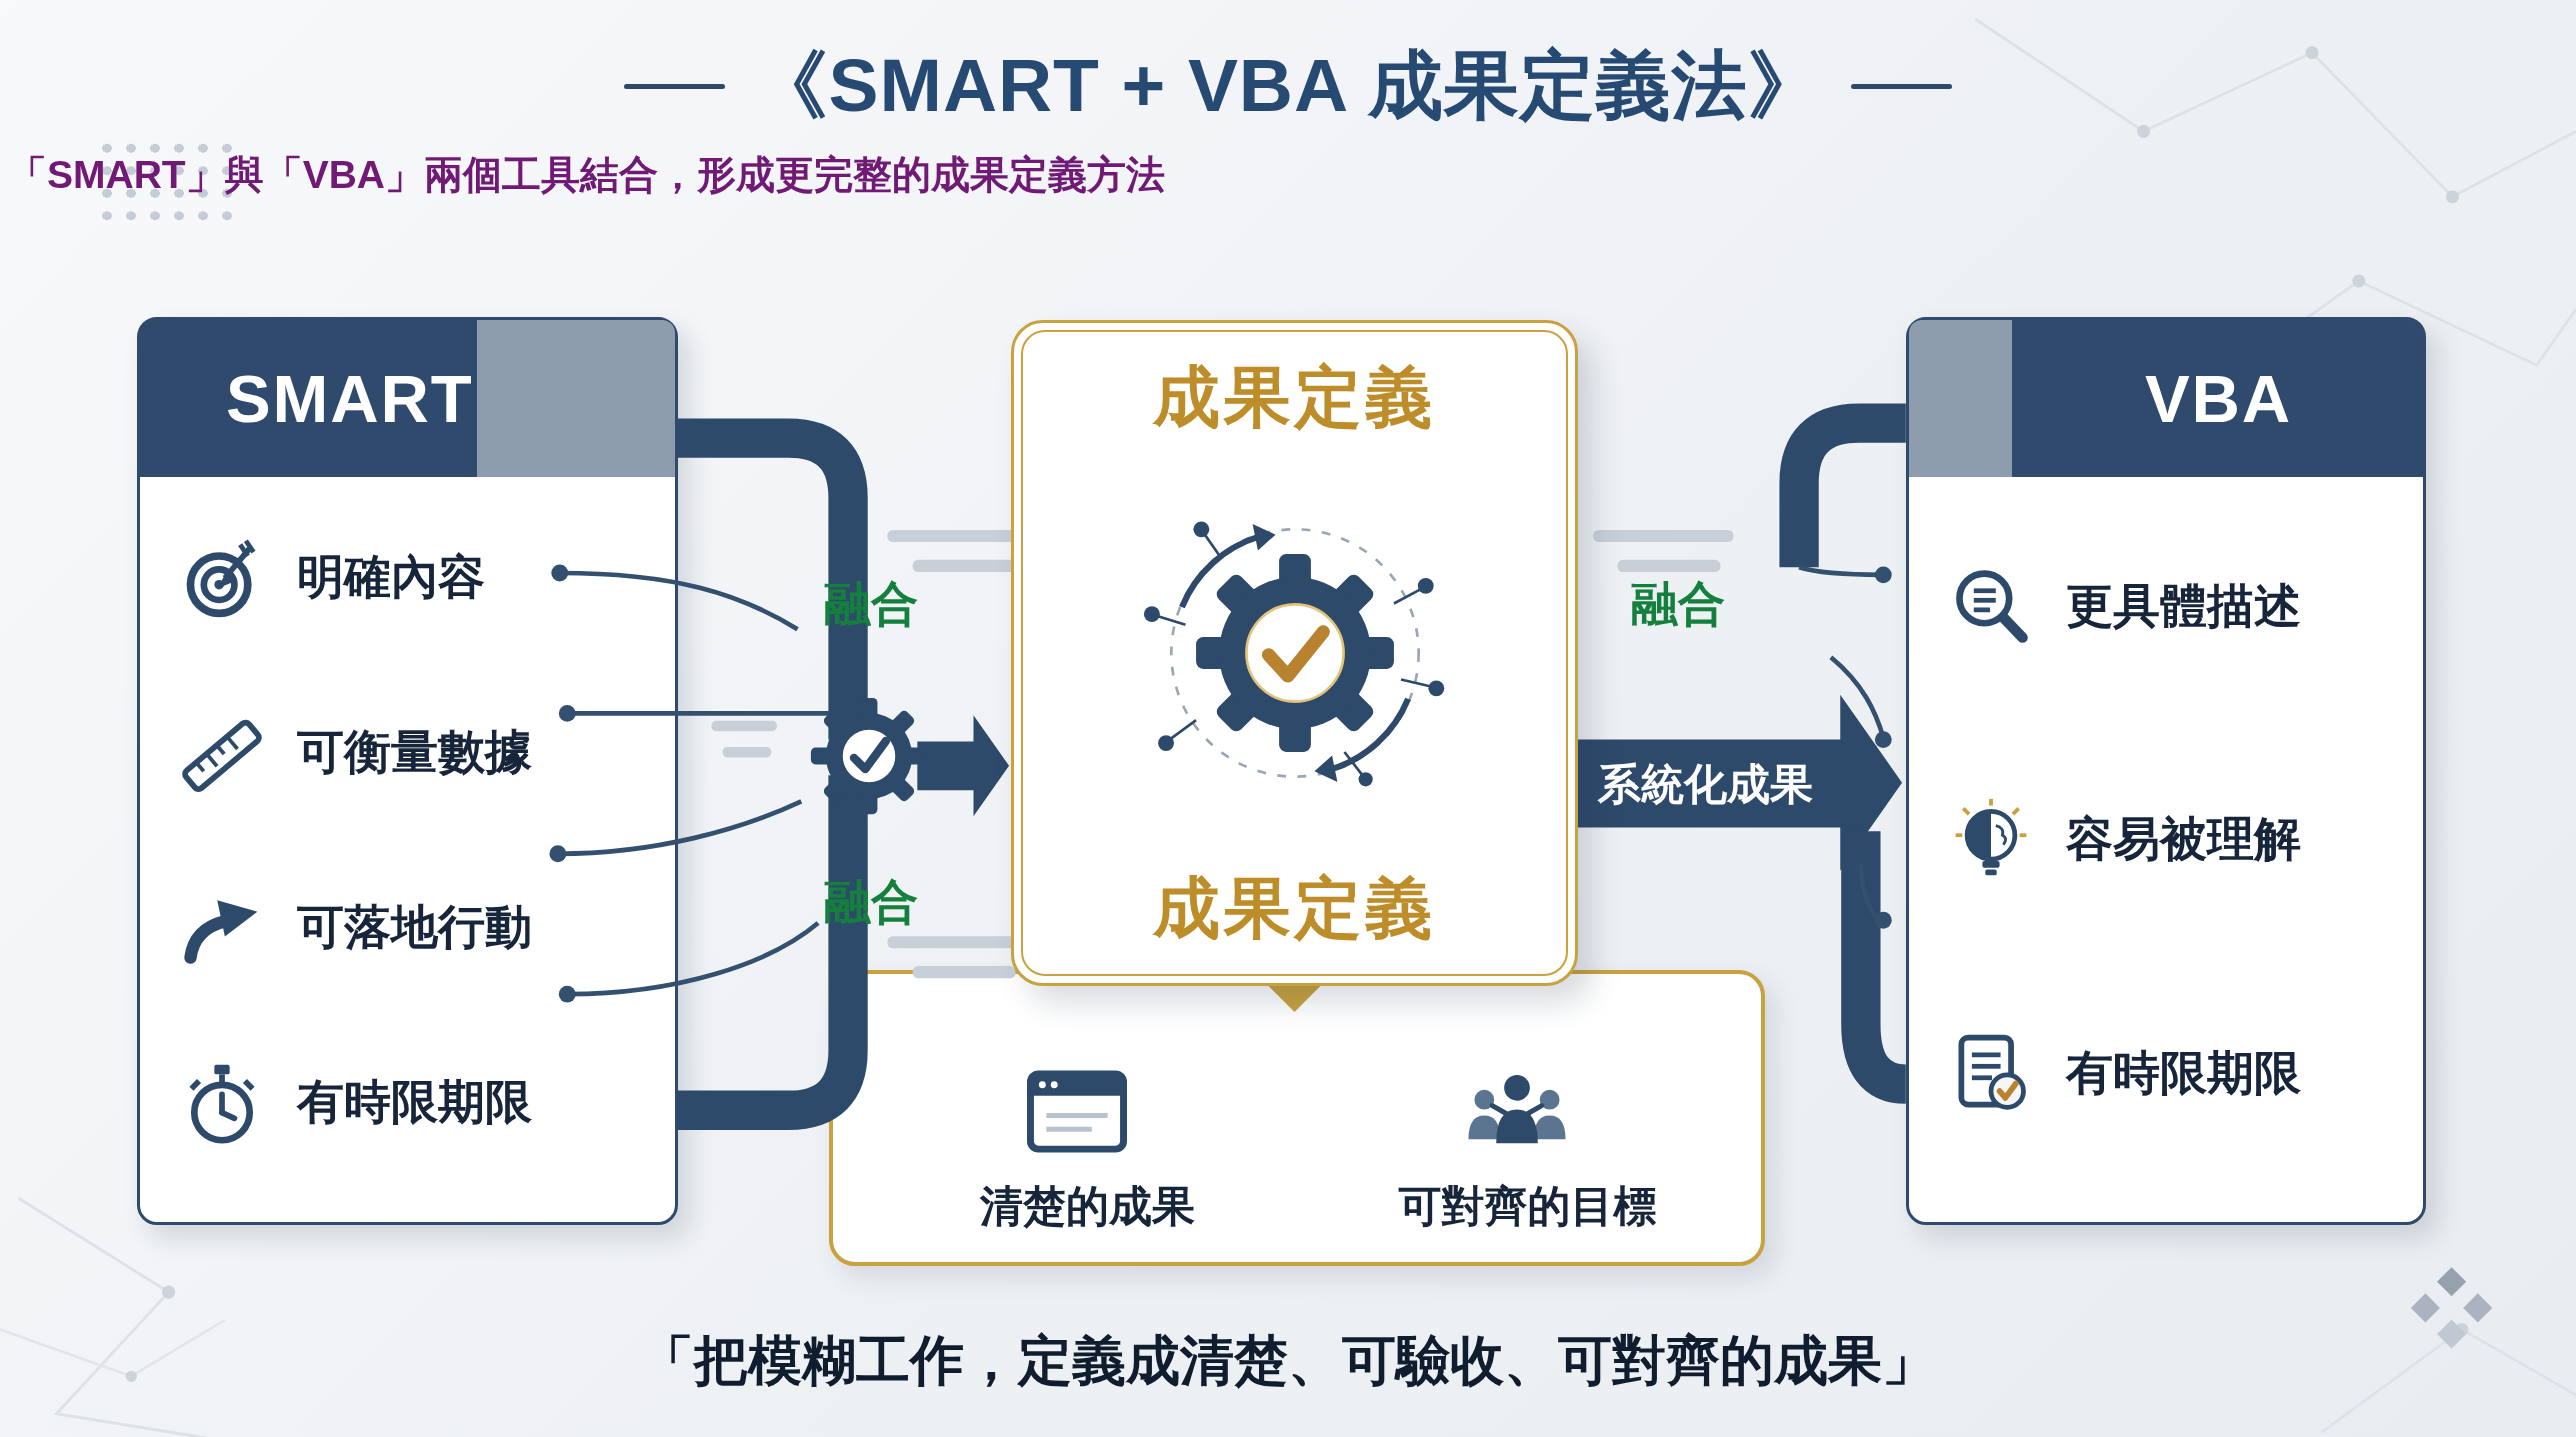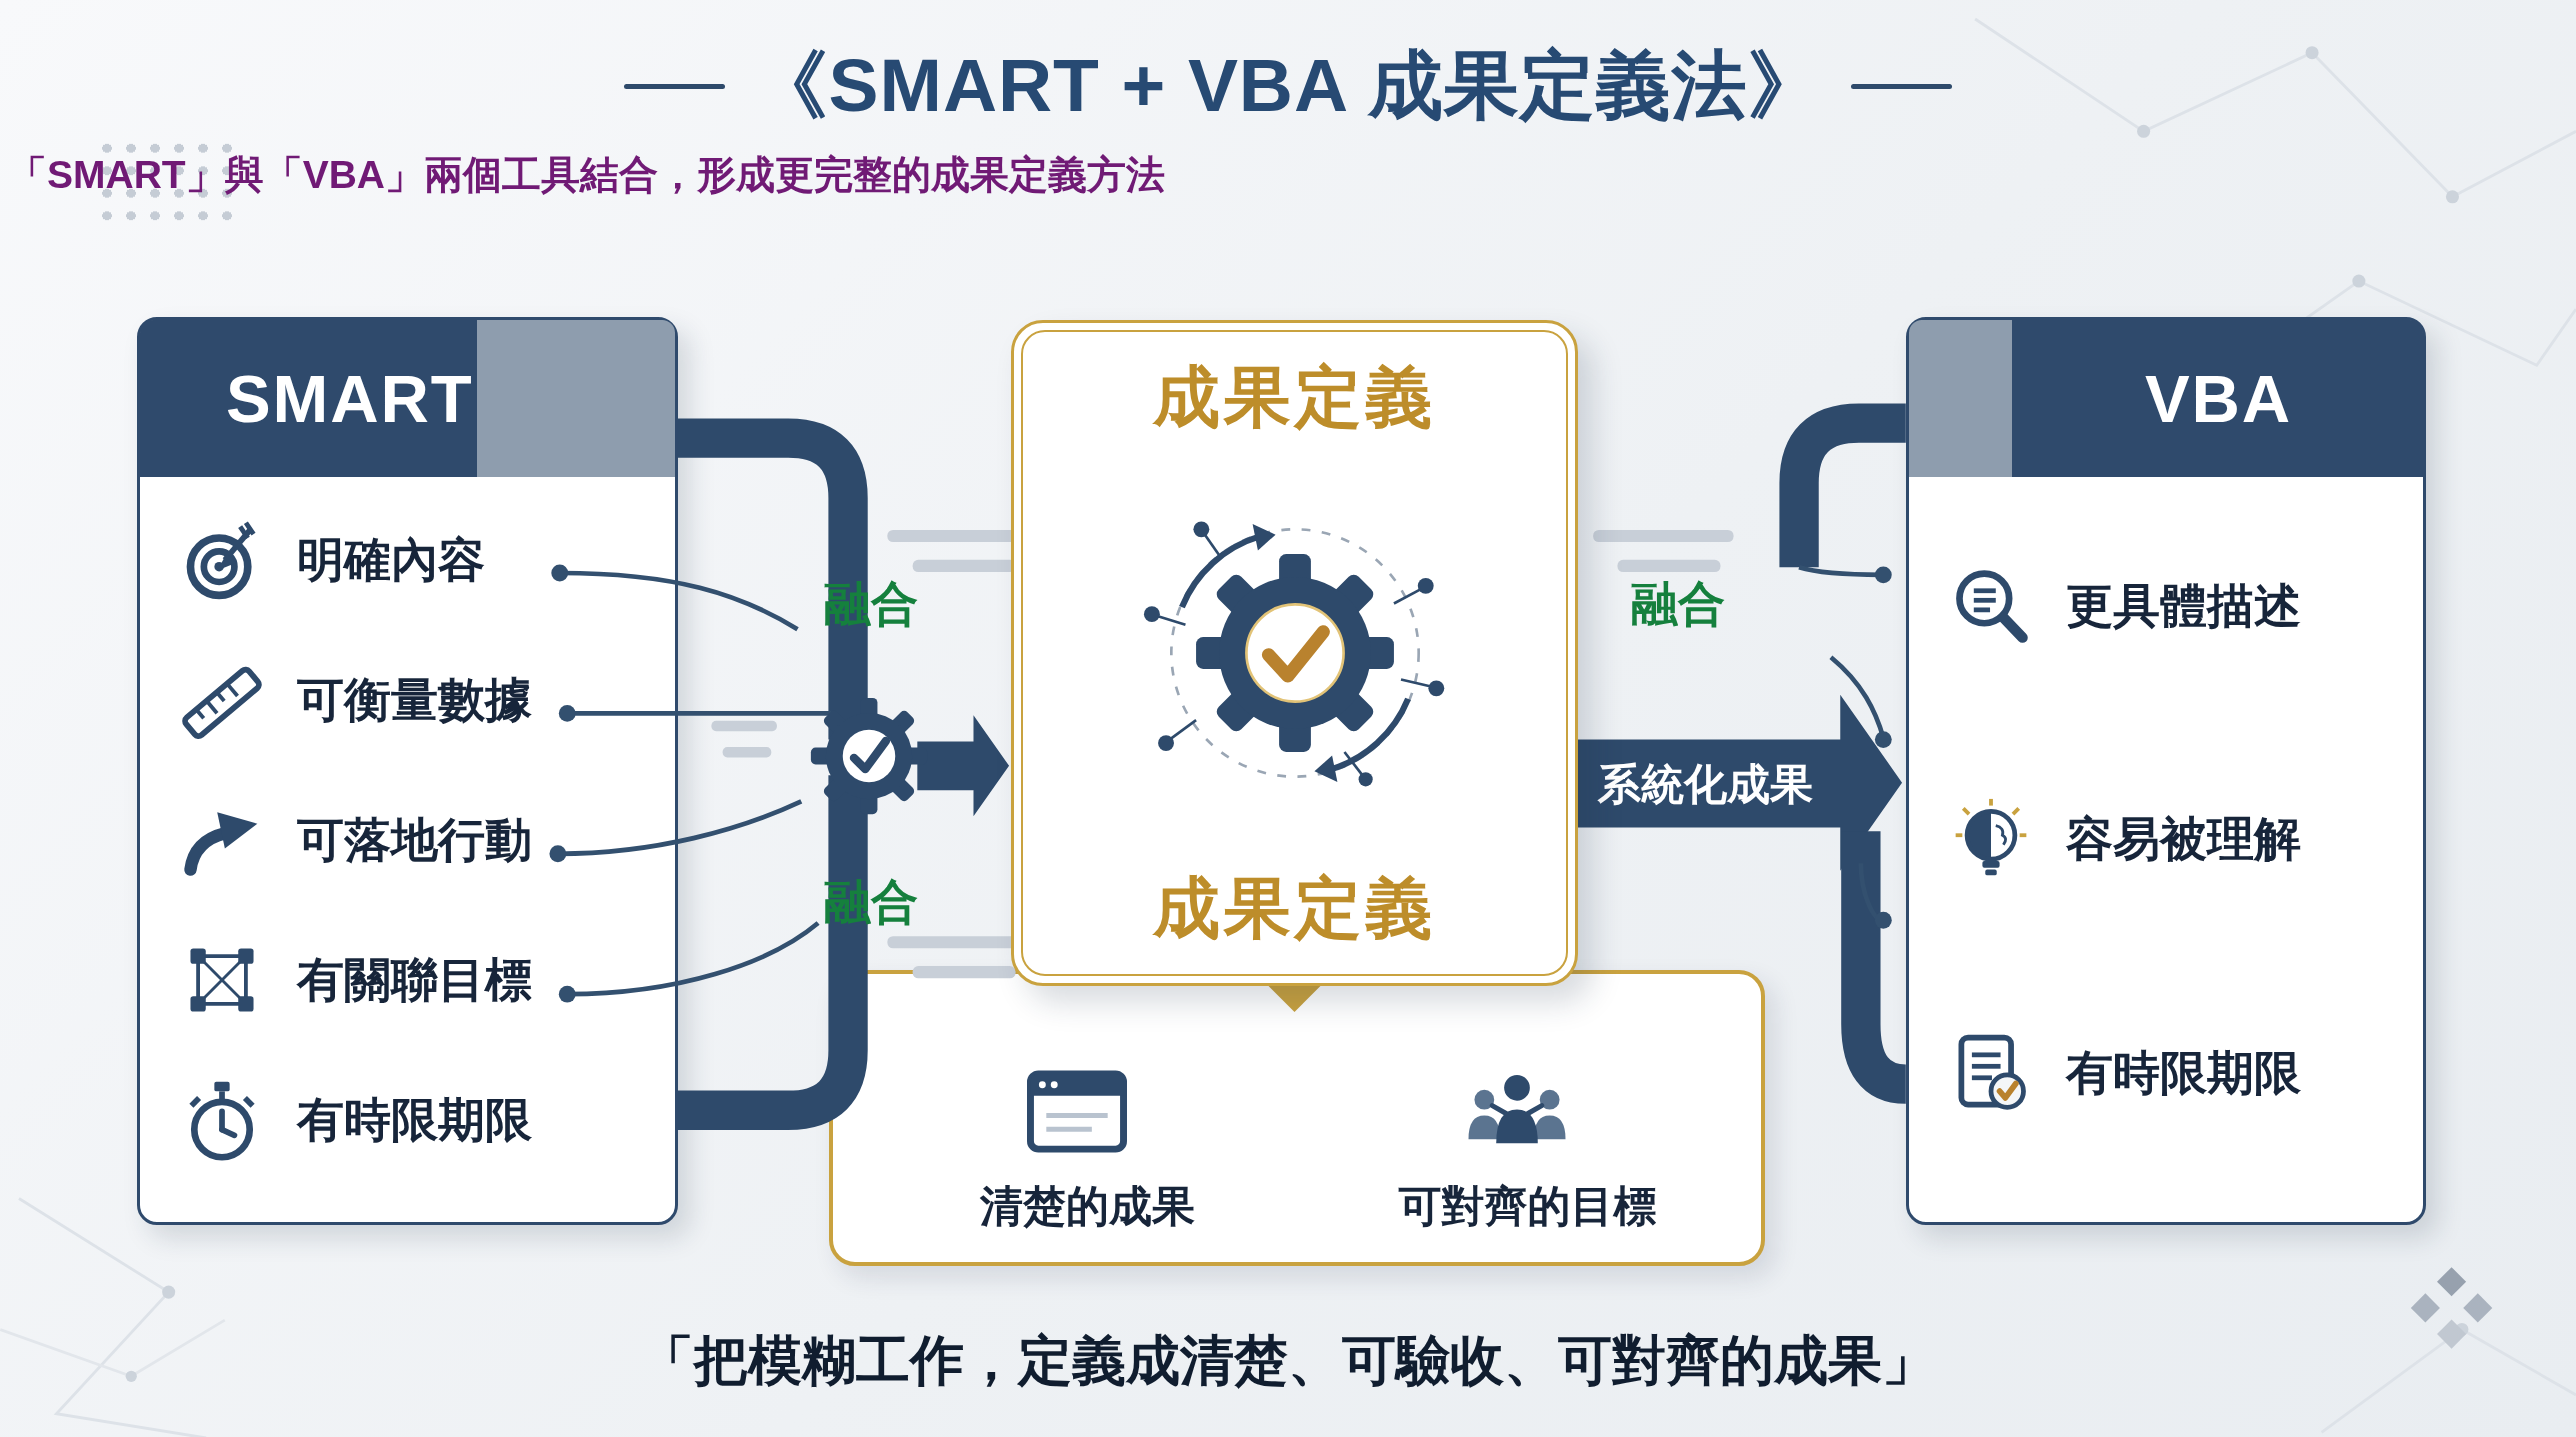--- a/index.html
+++ b/index.html
@@ -211,37 +211,20 @@
         <span class="item-label">可衡量數據</span>
       </div>
       <div class="item">
         <span class="item-icon">
           <svg viewBox="0 0 90 90">
               <path d="M 12 76 Q 16 46 48 38" fill="none" stroke="#2e4a6b" stroke-width="13" stroke-linecap="round"></path>
               <polygon points="40,16 82,28 48,54" fill="#2e4a6b"></polygon>
             </svg>
         </span>
         <span class="item-label">可落地行動</span>
-      </div>
-      <div class="item">
-        <span class="item-icon">
-          <svg viewBox="0 0 90 90">
-              <line x1="20" y1="20" x2="70" y2="20" stroke="#2e4a6b" stroke-width="4"></line>
-              <line x1="20" y1="20" x2="20" y2="70" stroke="#2e4a6b" stroke-width="4"></line>
-              <line x1="70" y1="20" x2="70" y2="70" stroke="#2e4a6b" stroke-width="4"></line>
-              <line x1="20" y1="70" x2="70" y2="70" stroke="#2e4a6b" stroke-width="4"></line>
-              <line x1="20" y1="20" x2="70" y2="70" stroke="#2e4a6b" stroke-width="3"></line>
-              <line x1="70" y1="20" x2="20" y2="70" stroke="#2e4a6b" stroke-width="3"></line>
-              <rect x="12" y="12" width="16" height="16" rx="3" fill="#2e4a6b"></rect>
-              <rect x="62" y="12" width="16" height="16" rx="3" fill="#2e4a6b"></rect>
-              <rect x="12" y="62" width="16" height="16" rx="3" fill="#2e4a6b"></rect>
-              <rect x="62" y="62" width="16" height="16" rx="3" fill="#2e4a6b"></rect>
-            </svg>
-        </span>
-        <span class="item-label">有關聯目標</span>
       </div>
       <div class="item">
         <span class="item-icon">
           <svg viewBox="0 0 90 90">
               <rect x="37" y="5" width="16" height="10" rx="2" fill="#2e4a6b"></rect>
               <line x1="45" y1="15" x2="45" y2="24" stroke="#2e4a6b" stroke-width="6"></line>
               <line x1="69" y1="22" x2="77" y2="30" stroke="#2e4a6b" stroke-width="6"></line>
               <line x1="21" y1="22" x2="13" y2="30" stroke="#2e4a6b" stroke-width="6"></line>
               <circle cx="45" cy="55" r="29" fill="#ffffff" stroke="#2e4a6b" stroke-width="7"></circle>
               <line x1="45" y1="55" x2="45" y2="36" stroke="#2e4a6b" stroke-width="6" stroke-linecap="round"></line>

